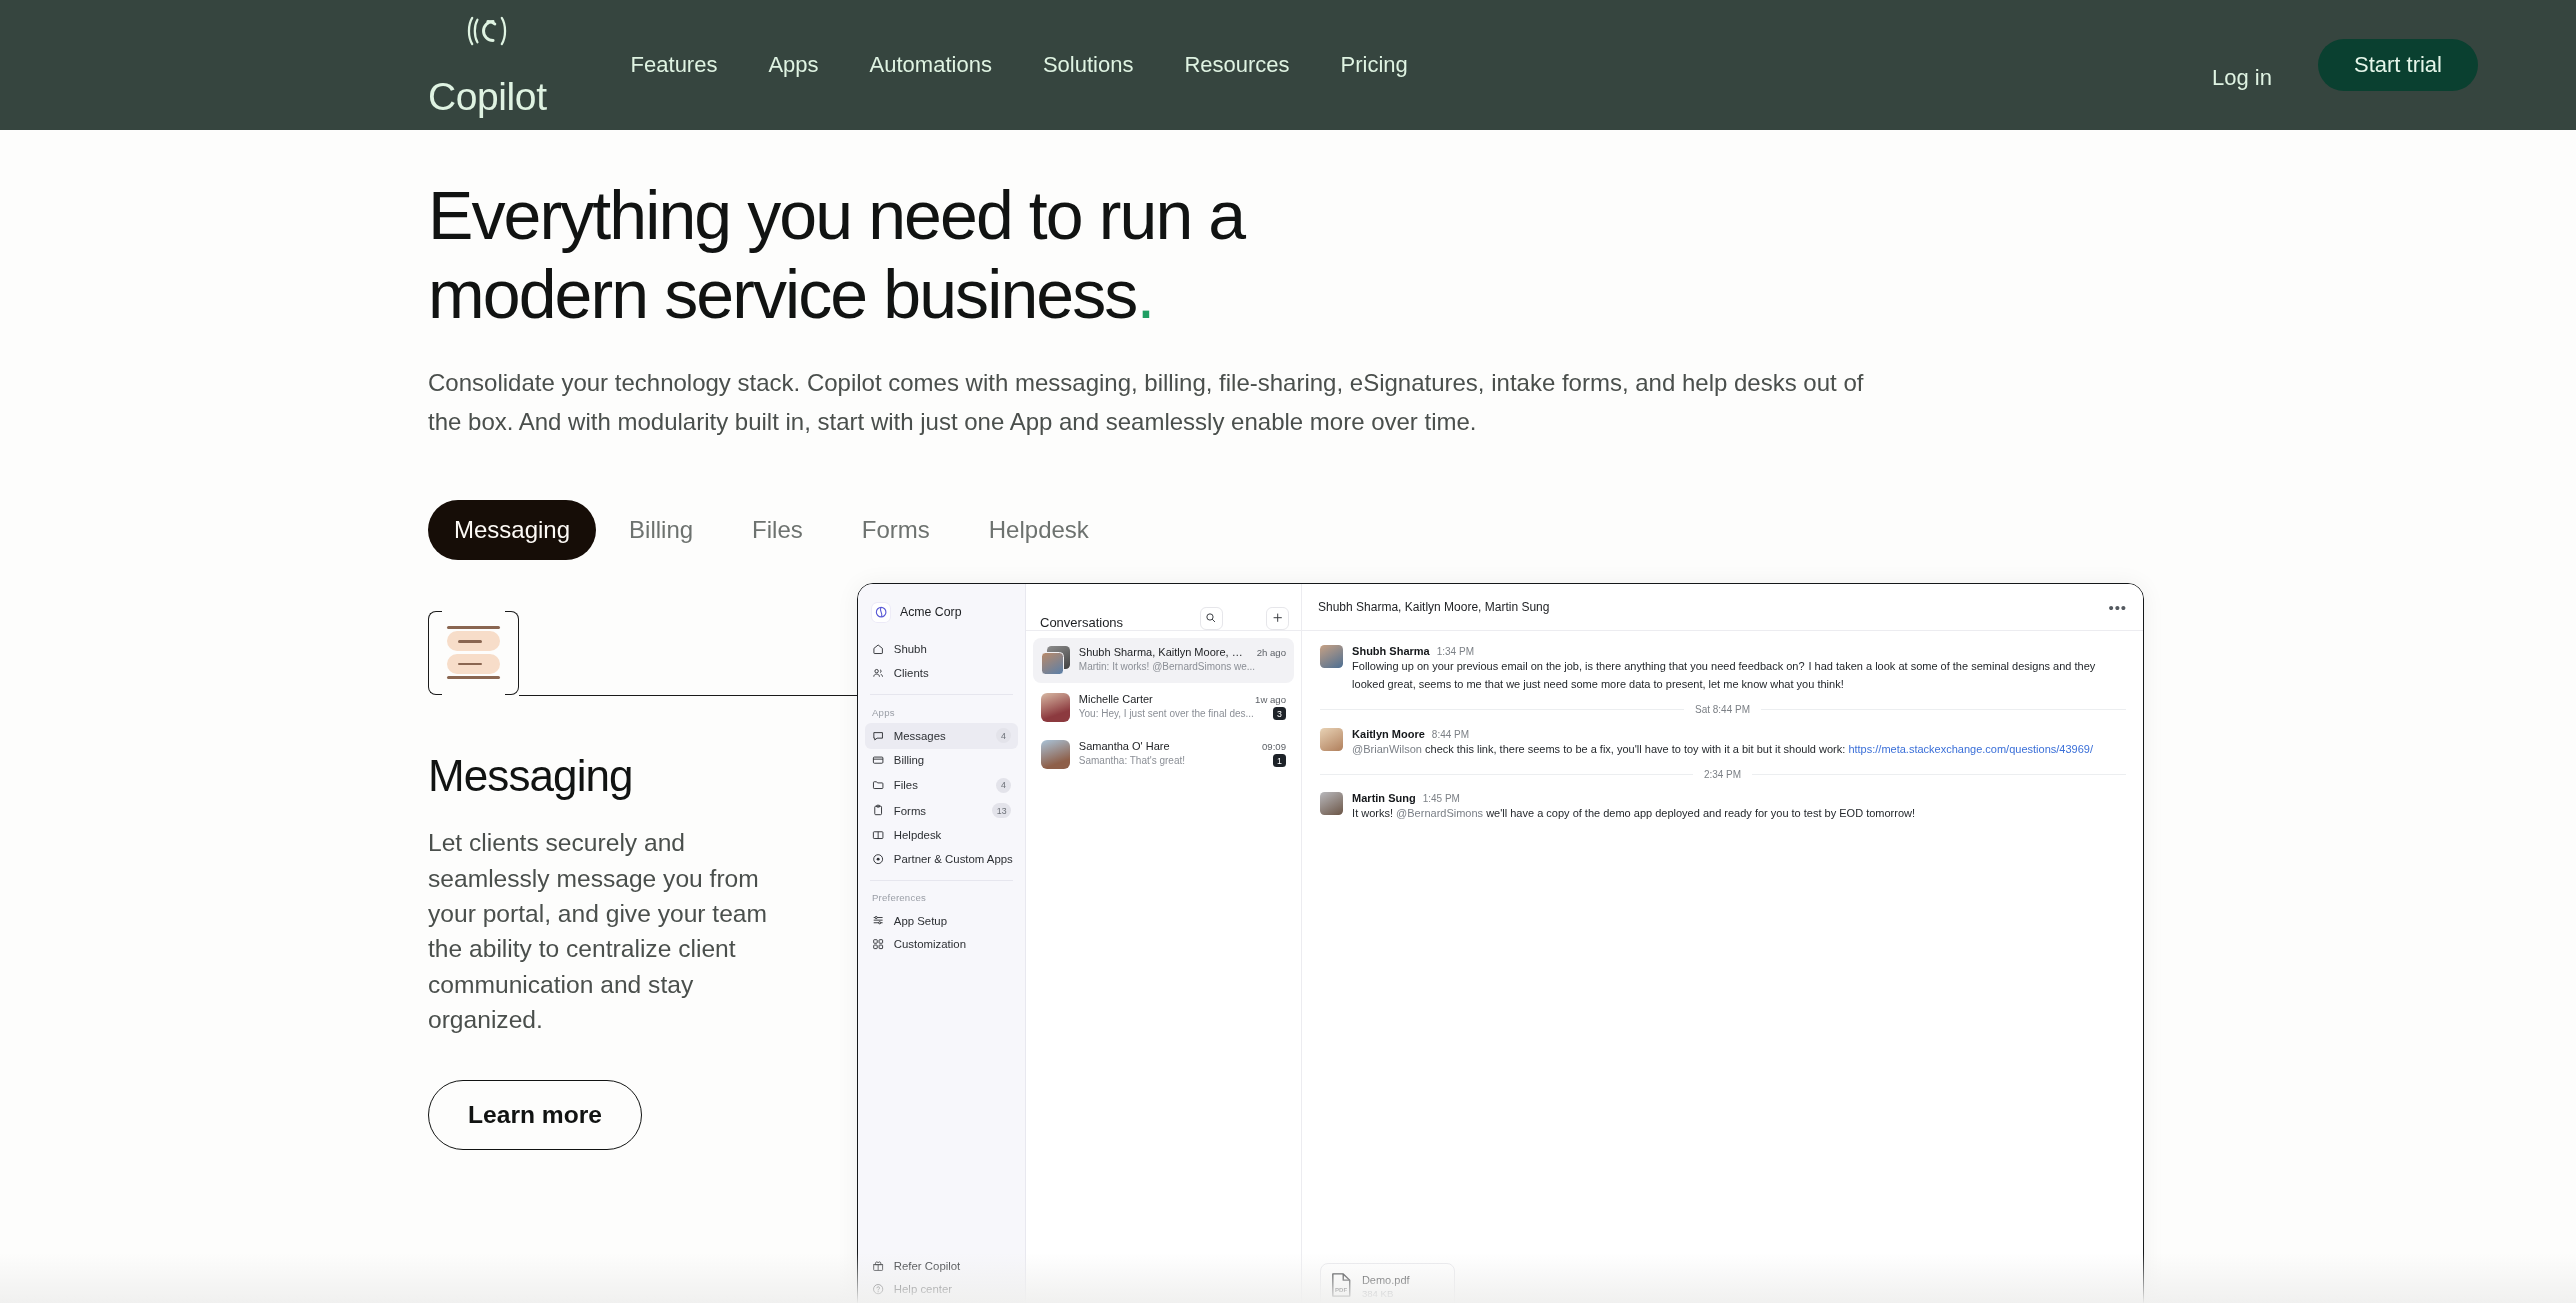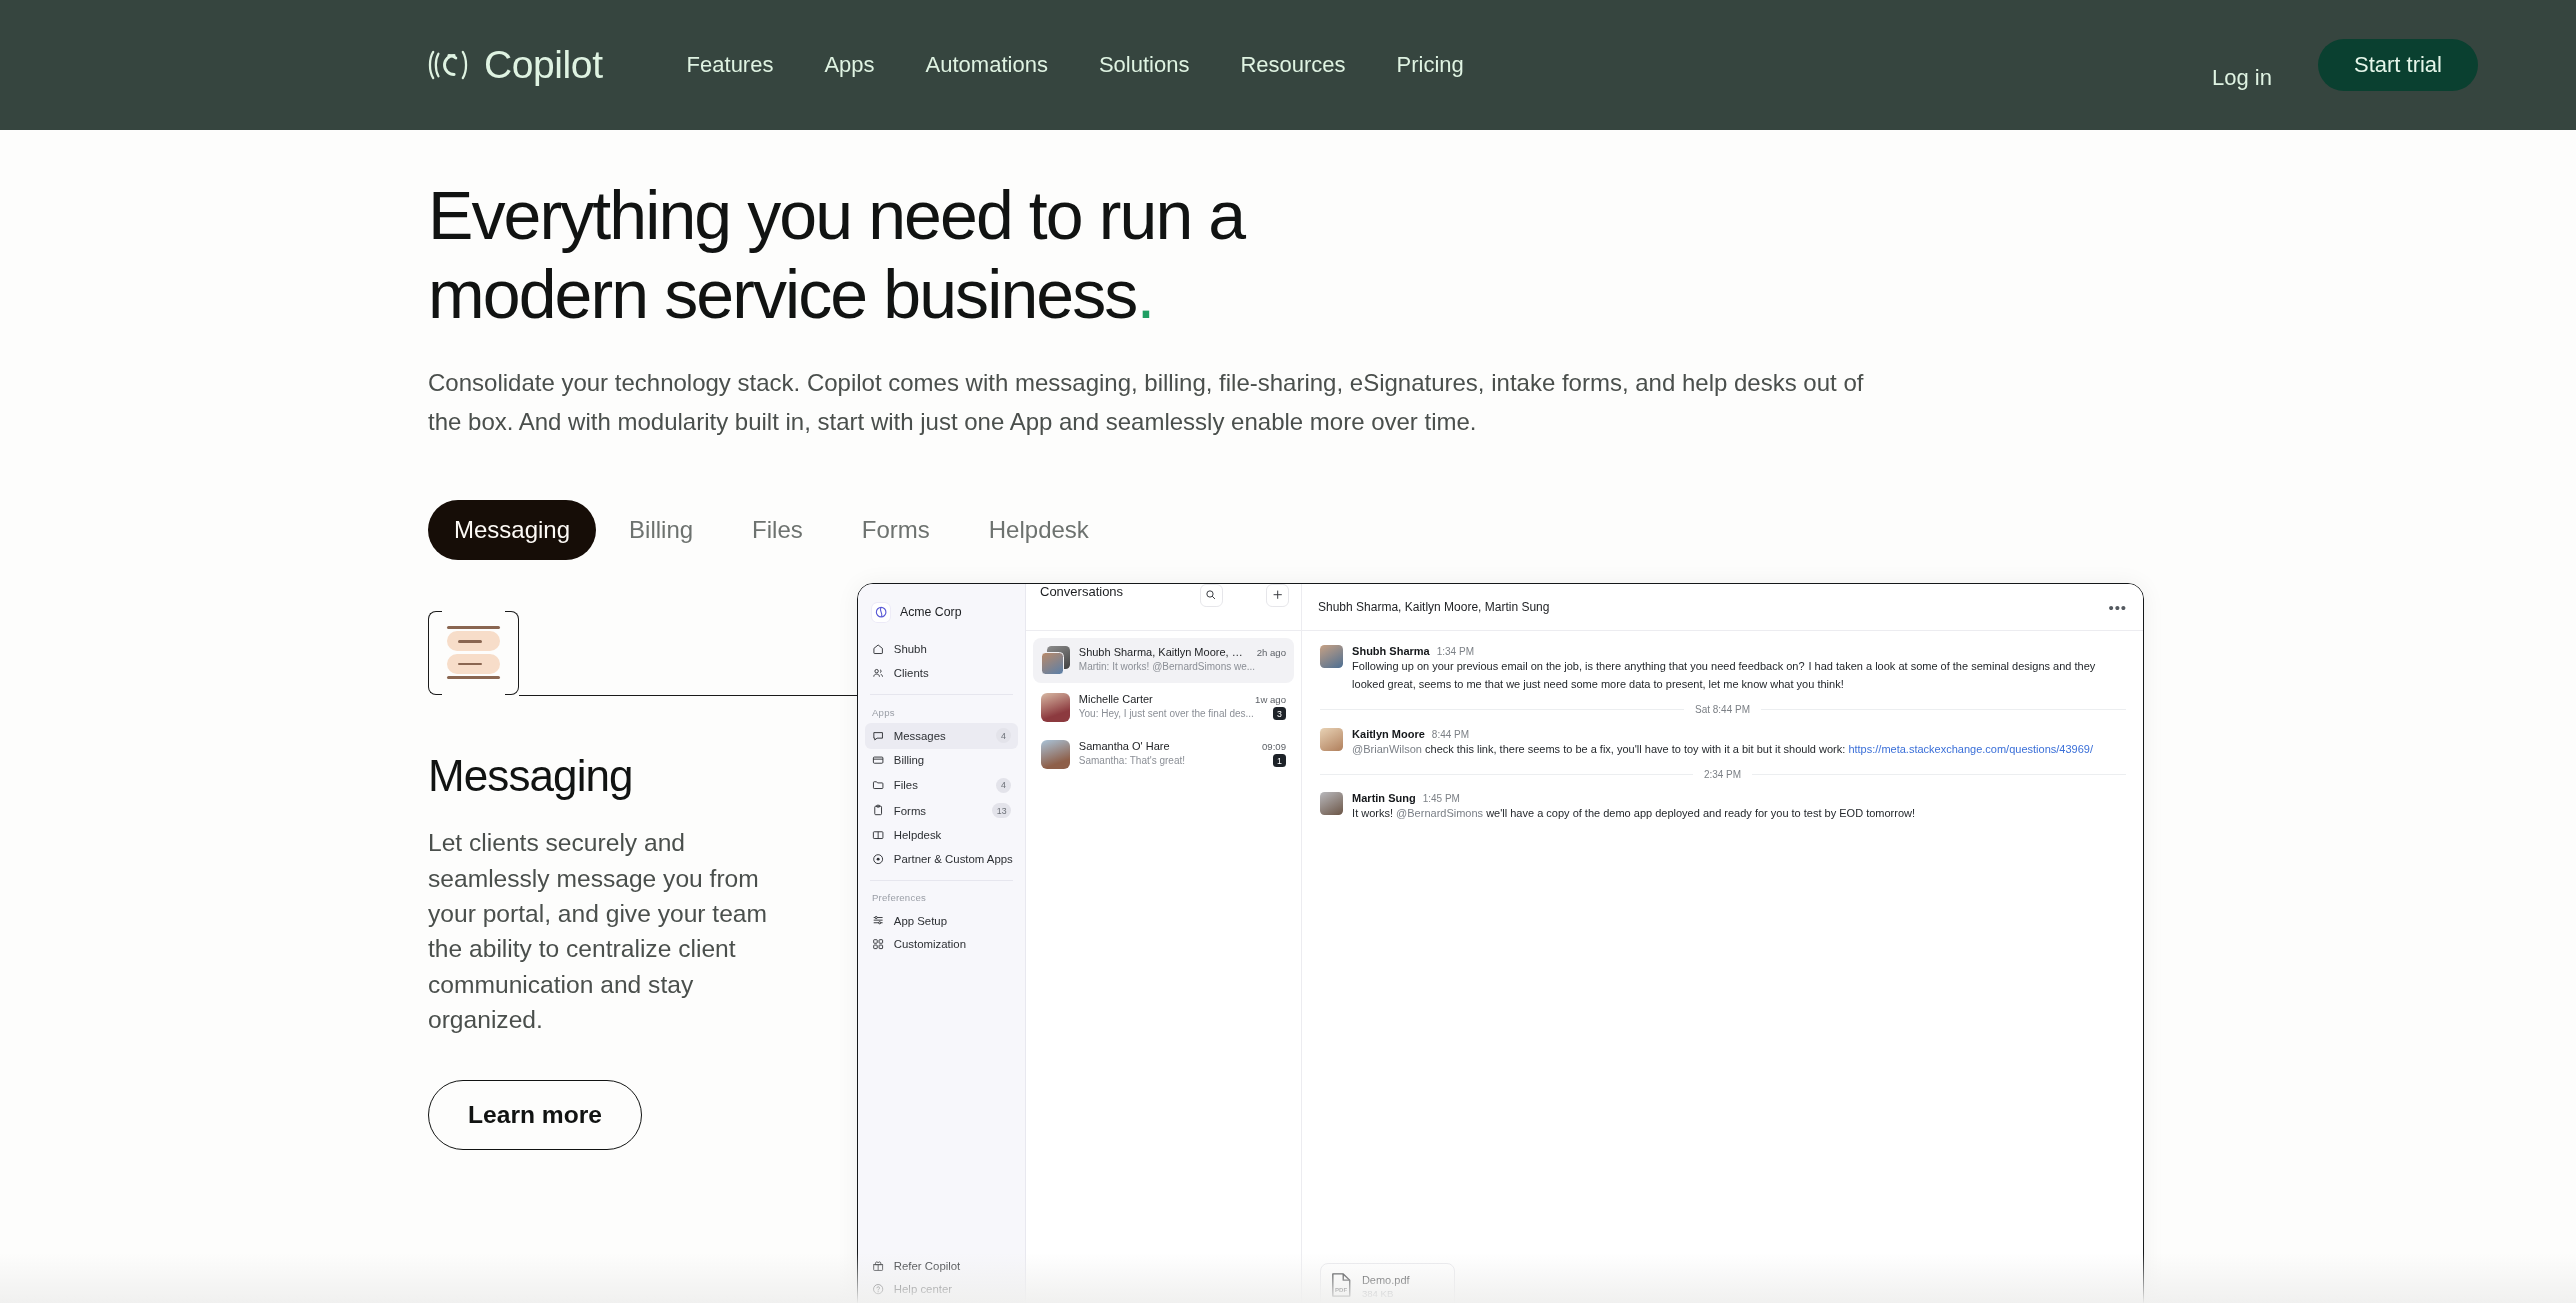--- a/index.html
+++ b/index.html
@@ -13,21 +13,21 @@
 
   
   .site-header {
     height: 130px;
     background: #36453f;
     display: flex;
     align-items: center;
     padding: 0 98px 0 428px;
     position: relative;
   }
-  .brand { display: flex; align-items: center; gap: 16px; margin-right: 84px; }
+  .brand { display: flex; align-items: center; gap: 24px; margin-right: 84px; flex-direction: column; }
   .brand-mark { width: 40px; height: 40px; position: relative; flex: none; }
   .brand-mark svg { display: block; }
   .brand-name {
     color: #dff3e2; font-size: 39px; font-weight: 400; letter-spacing: -0.4px;
     white-space: nowrap;
   }
   .main-nav { display: flex; align-items: center; gap: 51px; }
   .nav-link {
     color: #dff3e2; font-size: 22px; white-space: nowrap; cursor: pointer;
     text-decoration: none;
@@ -168,21 +168,21 @@
     font-size: 9.6px; color: #9a9ea6; padding: 1.8px 14px 5.3px 14px; letter-spacing: 0.2px;
   }
   .sidebar-bottom { margin-top: auto; padding-bottom: 8.8px; }
 
   
   .conv-col {
     width: 276px; flex: none; border-right: 0.9px solid #ececf0;
     display: flex; flex-direction: column; background: #fff;
   }
   .conv-head {
-    height: 47px; flex: none; display: flex; align-items: flex-start;
+    height: 47px; flex: none; display: flex; align-items: flex-end;
     padding: 0 12.3px 0 14px; border-bottom: 0.9px solid #ececf0; gap: 37px;
   }
   .conv-title { font-size: 13px; color: #1d1f22; flex: 1; }
   .icon-btn {
     width: 23px; height: 23px; border: 0.9px solid #e6e6ea; border-radius: 6.1px;
     background: #fff; display: flex; align-items: center; justify-content: center;
     cursor: pointer; margin-left: 6.1px;
   }
   .conv-list { padding: 7px 7px 0 7px; }
   .conv-item {

